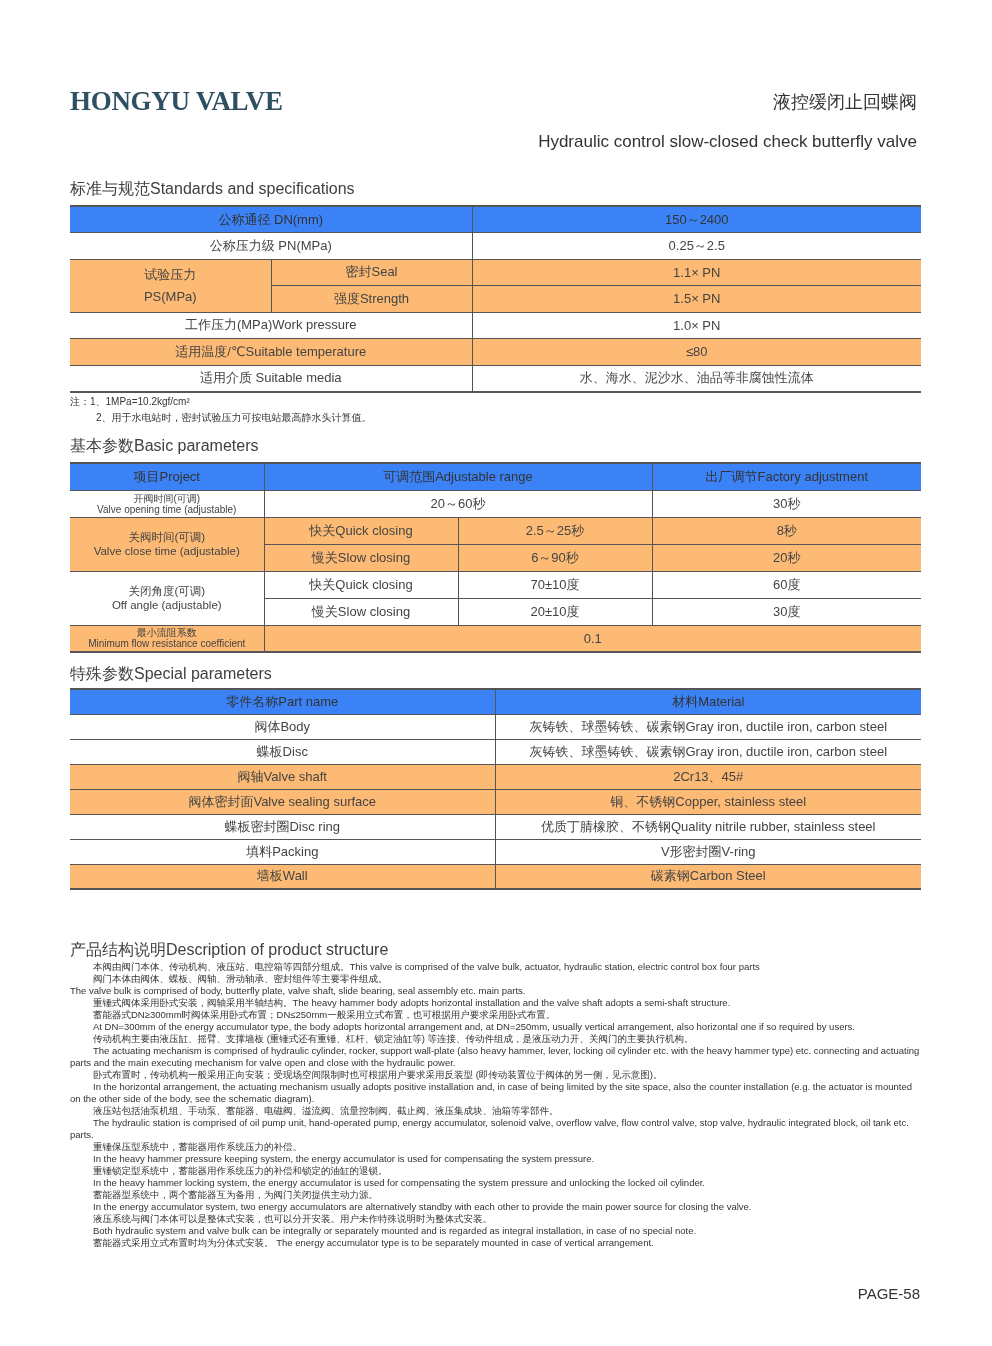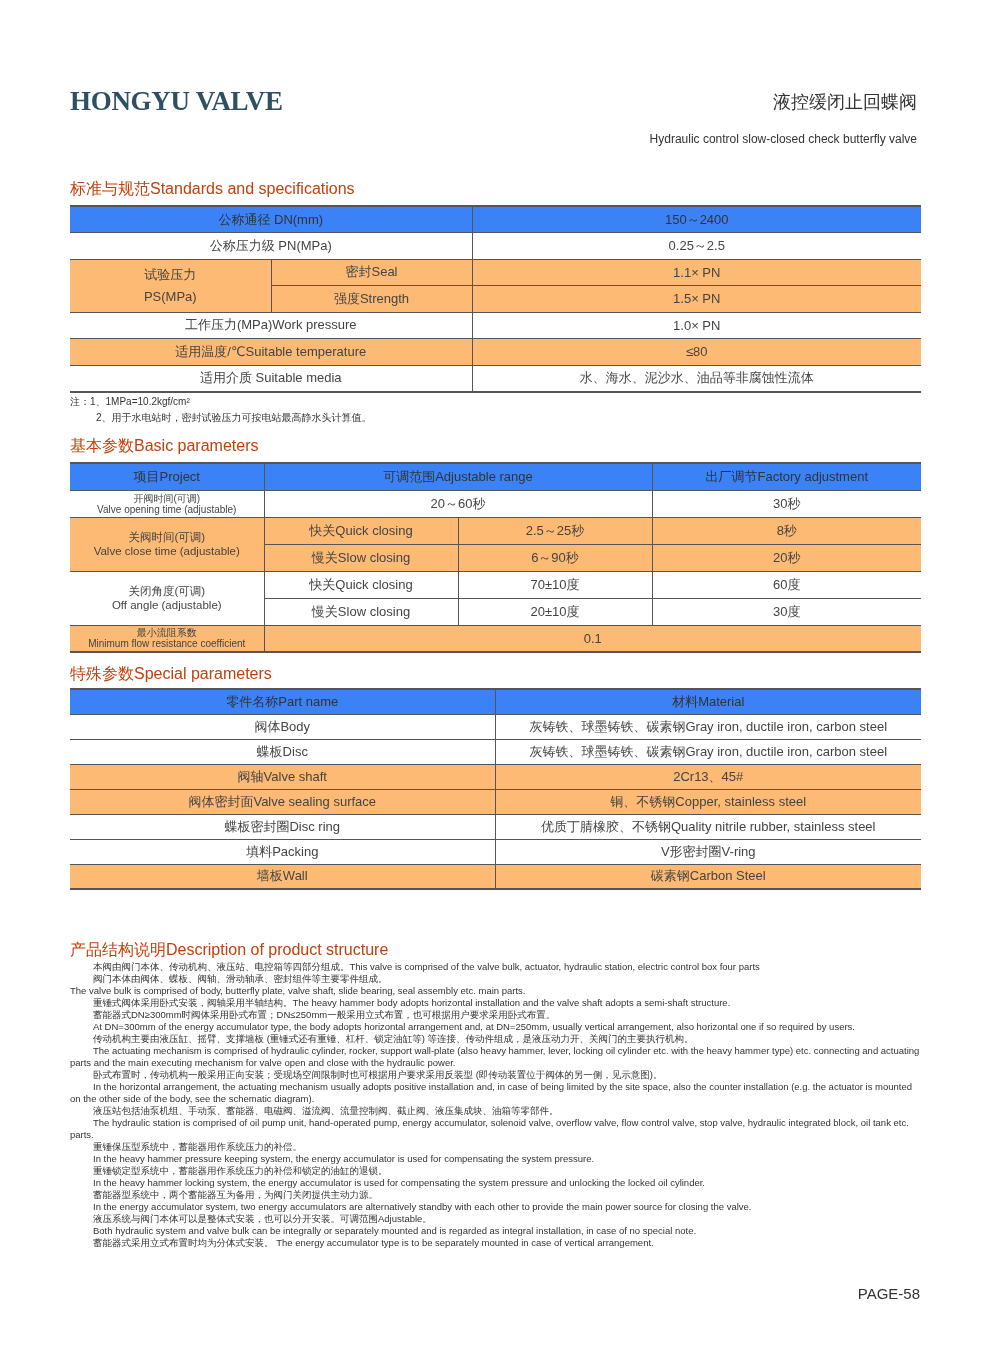--- a/index.html
+++ b/index.html
@@ -1,23 +1,23 @@
 <!DOCTYPE html>
 <html><head>
 <meta charset="utf-8">
 <style>
   * { box-sizing: border-box; margin: 0; padding: 0; }
   html, body { width: 992px; height: 1346px; background: #ffffff; }
   body { position: relative; font-family: "Liberation Sans", "DejaVu Sans", sans-serif; color: #2a2a2a; overflow: hidden; }
 
   .brand { position: absolute; left: 70px; top: 86px; font-family: Liberation Serif, serif; font-weight: bold; font-size: 27px; color: #2f5062; letter-spacing: -0.3px; }
   .title-cn { position: absolute; right: 75px; top: 90px; font-size: 18px; color: #333; }
-  .title-en { position: absolute; right: 75px; top: 132px; font-size: 12px; color: #333; }
-
-  .section-title { position: absolute; left: 70px; font-size: 16px; color: #c2410c; }
+  .title-en { position: absolute; right: 75px; top: 132px; font-size: 17px; color: #333; }
+
+  .section-title { position: absolute; left: 70px; font-size: 16px; color: #404040; }
 
   table { position: absolute; left: 70px; width: 851px; border-collapse: collapse; font-size: 13px; color: #444; }
   td, th { border: 1px solid #555; text-align: center; vertical-align: middle; font-weight: normal; }
   tr.g td, tr.g th, td.g { background: #fdba74; }
   tr.h td, tr.h th { background: #3b82f6; color: #333; }
   table { border-top: 2px solid #555; border-bottom: 2px solid #555; }
   td.first, th.first { border-left: none; }
   td.last, th.last { border-right: none; }
 
   #t1 { top: 205px; }
@@ -209,18 +209,18 @@
   <p class="i">卧式布置时，传动机构一般采用正向安装；受现场空间限制时也可根据用户要求采用反装型 (即传动装置位于阀体的另一侧，见示意图)。</p>
   <p class="w" style="text-indent:23px">In the horizontal arrangement, the actuating mechanism usually adopts positive installation and, in case of being limited by the site space, also the counter installation (e.g. the actuator is mounted on the other side of the body, see the schematic diagram).</p>
   <p class="i">液压站包括油泵机组、手动泵、蓄能器、电磁阀、溢流阀、流量控制阀、截止阀、液压集成块、油箱等零部件。</p>
   <p class="w" style="text-indent:23px">The hydraulic station is comprised of oil pump unit, hand-operated pump, energy accumulator, solenoid valve, overflow valve, flow control valve, stop valve, hydraulic integrated block, oil tank etc. parts.</p>
   <p class="i">重锤保压型系统中，蓄能器用作系统压力的补偿。</p>
   <p class="i">In the heavy hammer pressure keeping system, the energy accumulator is used for compensating the system pressure.</p>
   <p class="i">重锤锁定型系统中，蓄能器用作系统压力的补偿和锁定的油缸的退锁。</p>
   <p class="i">In the heavy hammer locking system, the energy accumulator is used for compensating the system pressure and unlocking the locked oil cylinder.</p>
   <p class="i">蓄能器型系统中，两个蓄能器互为备用，为阀门关闭提供主动力源。</p>
   <p class="i">In the energy accumulator system, two energy accumulators are alternatively standby with each other to provide the main power source for closing the valve.</p>
-  <p class="i">液压系统与阀门本体可以是整体式安装，也可以分开安装。可调范围Adjustable。</p>
+  <p class="i">液压系统与阀门本体可以是整体式安装，也可以分开安装。用户未作特殊说明时为整体式安装。</p>
   <p class="i">Both hydraulic system and valve bulk can be integrally or separately mounted and is regarded as integral installation, in case of no special note.</p>
   <p class="i">蓄能器式采用立式布置时均为分体式安装。 The energy accumulator type is to be separately mounted in case of vertical arrangement.</p>
 </div>
 
 <div class="page-no">PAGE-58</div>
 
 </body></html>

